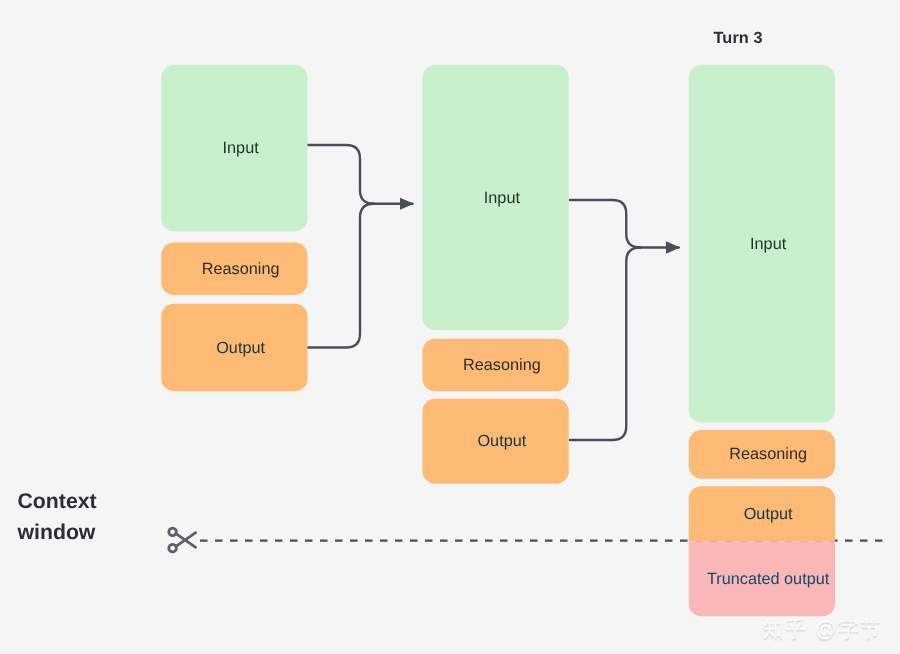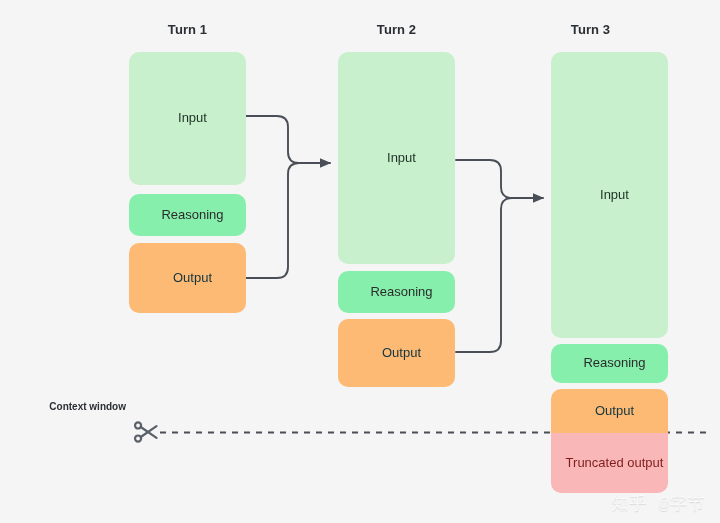--- a/index.html
+++ b/index.html
@@ -38,44 +38,44 @@
     display: flex;
     align-items: center;
     justify-content: center;
     text-align: center;
     font-size: 13px;
     line-height: 1.25;
     color: #1f2b22;
     padding-left: 10px;
   }
   .block.input    { background: #c9f0cd; color: #1e3326; }
-  .block.reason   { background: #86efac; color: #2c2c2c; }
+  .block.reason   { background: #fdba74; color: #2c2c2c; }
   .block.output   { background: #fdba74; color: #123540; }
-  .block.trunc    { background: #f9b7b7; color: #7f1d1d; }
+  .block.trunc    { background: #f9b7b7; color: #0c4a6e; }
 
   
   .block.output.cut-bottom { border-bottom-left-radius: 0; border-bottom-right-radius: 0; }
   .block.trunc.cut-top     { border-top-left-radius: 0;    border-top-right-radius: 0; }
 
   
   #wires {
     position: absolute;
     left: 0; top: 0;
     width: 720px; height: 523px;
     pointer-events: none;
   }
 
   
   #ctx-legend {
     position: absolute;
     left: 14px;
-    top: 400px;
+    top: 389px;
     width: 112px;
-    text-align: right;
-    font-size: 10px;
+    text-align: left;
+    font-size: 17px;
     line-height: 1.45;
     color: #2b2f33;
   }
   #ctx-legend .ctx-title { font-weight: 700; }
   #ctx-legend .ctx-sub   { font-weight: 400; }
 
   #scissors {
     position: absolute;
     left: 132px;
     top: 418px;
@@ -84,21 +84,21 @@
     color: #5b6068;
   }
 
   
   #watermark {
     position: absolute;
     right: 14px;
     bottom: 8px;
     font-size: 17px;
     color: rgba(255,255,255,0.78);
-    font-family: Liberation Mono, monospace;
+    font-family: Liberation Sans, sans-serif;
     letter-spacing: 1px;
     white-space: nowrap;
     text-shadow: 0 1px 1px rgba(120,120,120,.25);
   }
 </style>
 </head>
 <body>
 
 <div id="canvas">
 
@@ -117,35 +117,33 @@
 
     <path d="M 456 160 L 490 160 Q 501 160 501 171 L 501 187 Q 501 198 512 198" fill="none" stroke="#4a4f57" stroke-width="1.9" stroke-linecap="round"></path>
 
     <path d="M 456 352 L 490 352 Q 501 352 501 341 L 501 209 Q 501 198 512 198" fill="none" stroke="#4a4f57" stroke-width="1.9" stroke-linecap="round"></path>
 
     <path d="M 510 198 L 543 198" fill="none" stroke="#4a4f57" stroke-width="1.9" stroke-linecap="round" marker-end="url(#arrowhead)"></path>
 
     <line x1="160" y1="432.5" x2="706" y2="432.5" stroke="#4a4f57" stroke-width="1.8" stroke-dasharray="6 6" stroke-linecap="butt"></line>
   </svg>
 
-  <div class="turn-label" style="left:129px; top:22px; width:117px;">Turn 1</div>
 
   <div class="block input" style="left:129px; top:52px; width:117px; height:133px;">
     <span>Input</span>
   </div>
 
   <div class="block reason" style="left:129px; top:194px; width:117px; height:42px;">
     <span>Reasoning</span>
   </div>
 
   <div class="block output" style="left:129px; top:243px; width:117px; height:70px;">
     <span>Output</span>
   </div>
 
-  <div class="turn-label" style="left:338px; top:22px; width:117px;">Turn 2</div>
 
   <div class="block input" style="left:338px; top:52px; width:117px; height:212px;">
     <span>Input</span>
   </div>
 
   <div class="block reason" style="left:338px; top:271px; width:117px; height:42px;">
     <span>Reasoning</span>
   </div>
 
   <div class="block output" style="left:338px; top:319px; width:117px; height:68px;">

